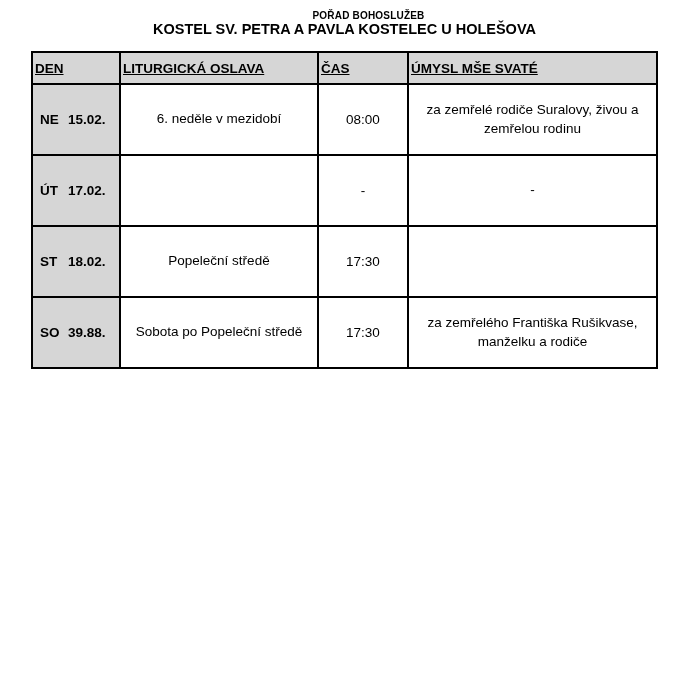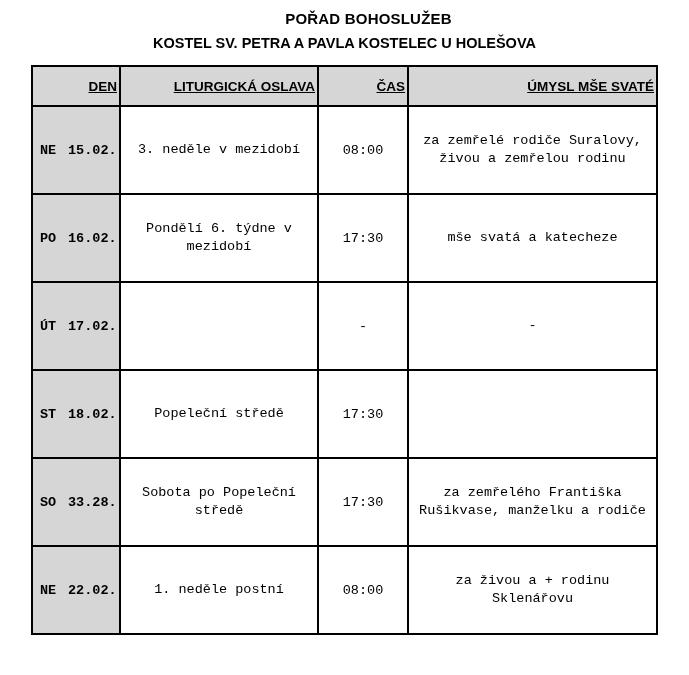--- a/index.html
+++ b/index.html
@@ -9,24 +9,24 @@
     font-family: "Liberation Sans", sans-serif;
     color: #000000;
   }
   .page {
     width: 689px;
     height: 675px;
     padding-top: 10px;
   }
   .titles { text-align: center; margin-bottom: 14px; }
   .title-main {
-    font-size: 15px;
+    font-size: 10px;
     font-weight: bold;
     letter-spacing: 0.2px;
-    margin-bottom: 8px;
+    margin-bottom: 0;
     padding-left: 48px;
   }
   .title-sub {
     font-size: 14.5px;
     font-weight: bold;
   }
   .title-date {
     font-size: 13.5px;
     font-weight: normal;
   }
@@ -38,22 +38,22 @@
   }
   table.schedule th, table.schedule td {
     border: 2px solid #000000;
     font-size: 13.5px;
     vertical-align: middle;
   }
   table.schedule th {
     background: #d6d6d6;
     font-weight: bold;
     text-decoration: underline;
-    height: 40px;
-    text-align: right;
+    height: 32px;
+    text-align: left;
     padding: 2px;
   }
   td.day-cell {
     background: #d6d6d6;
     font-weight: bold;
     padding-left: 7px;
     text-align: left;
     white-space: nowrap;
   }
   td.day-cell .day-abbr {
@@ -62,21 +62,21 @@
   }
   td.celebration-cell, td.intention-cell {
     text-align: center;
     padding: 2px 6px;
     line-height: 1.35;
   }
   td.time-cell {
     text-align: center;
     padding: 2px;
   }
-  tr.data-row { height: 88px; font-family: Liberation Mono, monospace; }
+  tr.data-row { height: 71px; }
 </style>
 </head>
 <body>
 
 <div class="page">
 
   <div class="titles">
     <div class="title-main">POŘAD BOHOSLUŽEB</div>
     <div class="title-sub">KOSTEL SV. PETRA A PAVLA KOSTELEC U HOLEŠOVA</div>
   </div>
@@ -92,50 +92,38 @@
       <tr>
         <th>DEN</th>
         <th>LITURGICKÁ OSLAVA</th>
         <th>ČAS</th>
         <th>ÚMYSL MŠE SVATÉ</th>
       </tr>
     </thead>
     <tbody>
       <tr class="data-row">
         <td class="day-cell"><span class="day-abbr">NE</span><span>15.02.</span></td>
-        <td class="celebration-cell">3. neděle v mezidobí</td>
+        <td class="celebration-cell">6. neděle v mezidobí</td>
         <td class="time-cell">08:00</td>
         <td class="intention-cell">za zemřelé rodiče Suralovy, živou a zemřelou rodinu</td>
-      </tr>
-      <tr class="data-row">
-        <td class="day-cell"><span class="day-abbr">PO</span><span>16.02.</span></td>
-        <td class="celebration-cell">Pondělí 6. týdne v mezidobí</td>
-        <td class="time-cell">17:30</td>
-        <td class="intention-cell">mše svatá a katecheze</td>
       </tr>
       <tr class="data-row">
         <td class="day-cell"><span class="day-abbr">ÚT</span><span>17.02.</span></td>
         <td class="celebration-cell"></td>
         <td class="time-cell">-</td>
         <td class="intention-cell">-</td>
       </tr>
       <tr class="data-row">
         <td class="day-cell"><span class="day-abbr">ST</span><span>18.02.</span></td>
         <td class="celebration-cell">Popeleční středě</td>
         <td class="time-cell">17:30</td>
         <td class="intention-cell"></td>
       </tr>
       <tr class="data-row">
-        <td class="day-cell"><span class="day-abbr">SO</span><span>33.28.</span></td>
+        <td class="day-cell"><span class="day-abbr">SO</span><span>39.88.</span></td>
         <td class="celebration-cell">Sobota po Popeleční středě</td>
         <td class="time-cell">17:30</td>
         <td class="intention-cell">za zemřelého Františka Rušikvase, manželku a rodiče</td>
-      </tr>
-      <tr class="data-row">
-        <td class="day-cell"><span class="day-abbr">NE</span><span>22.02.</span></td>
-        <td class="celebration-cell">1. neděle postní</td>
-        <td class="time-cell">08:00</td>
-        <td class="intention-cell">za živou a + rodinu Sklenářovu</td>
       </tr>
     </tbody>
   </table>
 
 </div>
 
 </body></html>

